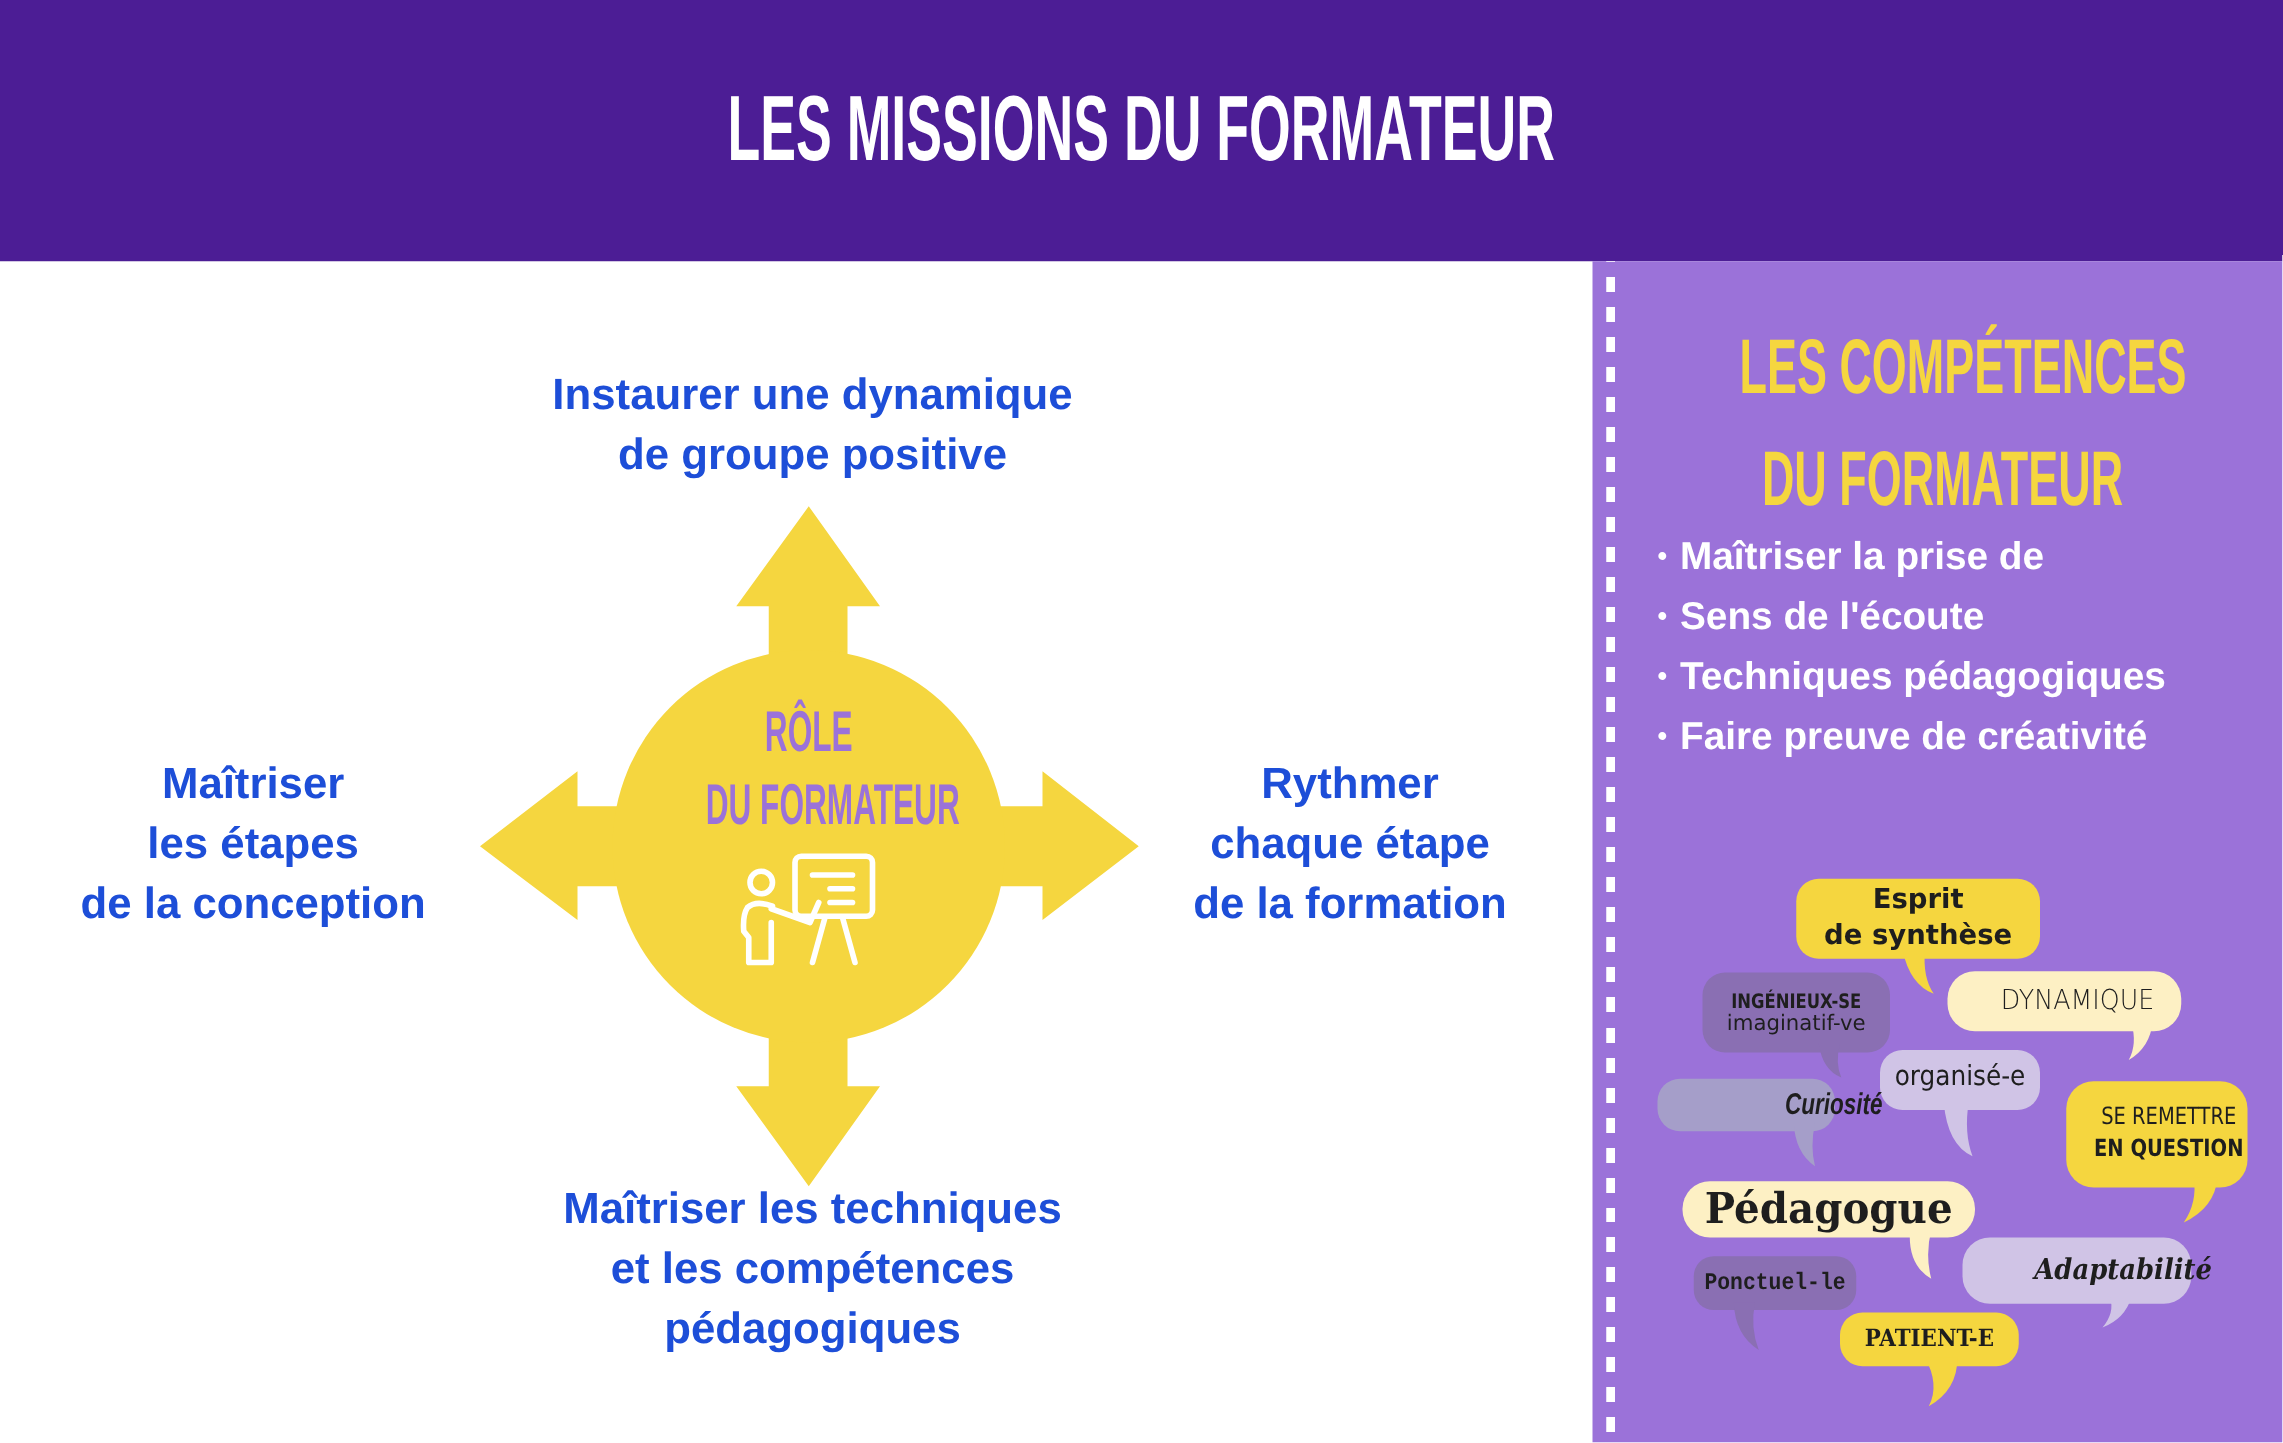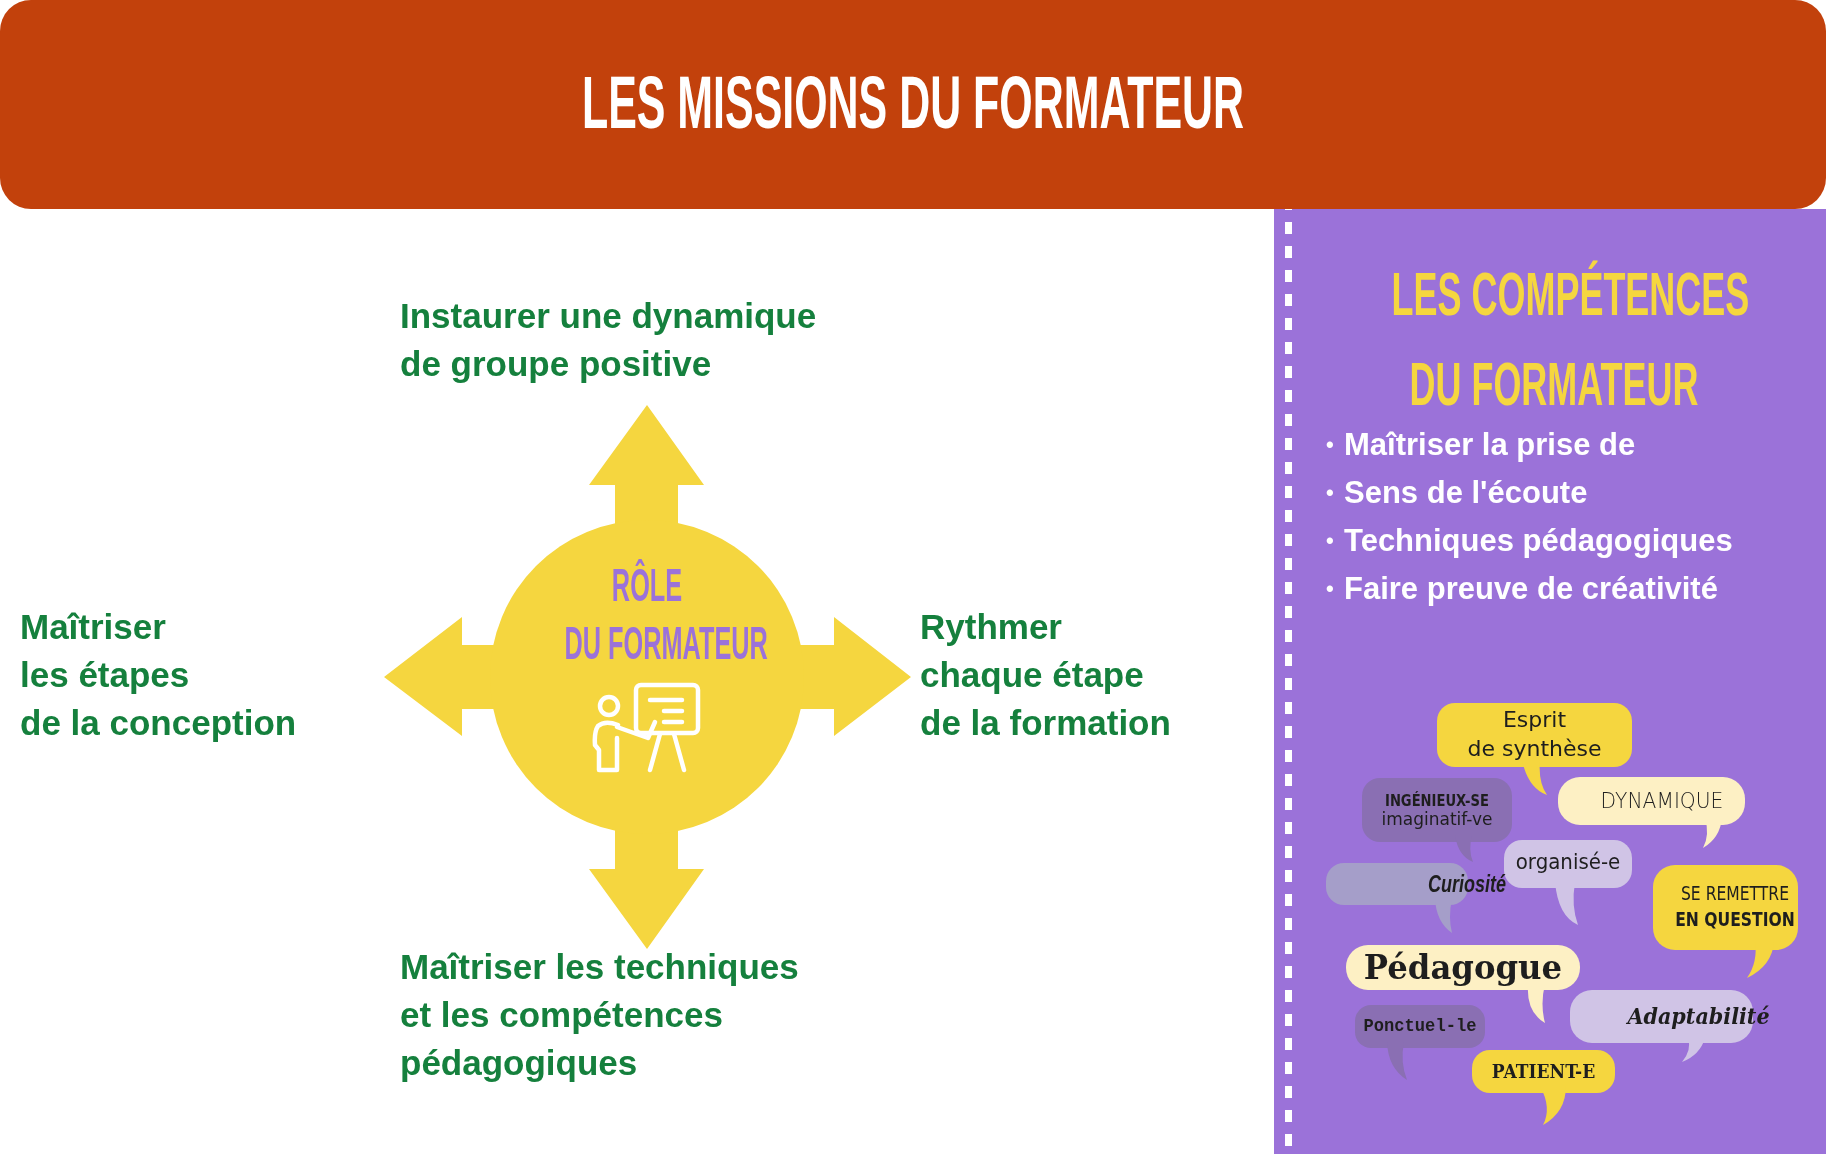--- a/index.html
+++ b/index.html
@@ -1,20 +1,20 @@
 <!DOCTYPE html>
 <html><head>
 <meta charset="utf-8">
 <style>
   html, body { margin:0; padding:0; }
   body { width:1826px; height:1154px; position:relative; overflow:hidden; background:#ffffff; font-family:"Liberation Sans", sans-serif; }
   .abs { position:absolute; }
-  #header { left:0; top:0; width:1826px; height:209px; background:#c2410c;border-radius:31px; }
+  #header { left:0; top:0; width:1826px; height:209px; background:#4c1d95; }
   #header-title { position:absolute; left:0; top:66px; width:1826px; text-align:center; color:#ffffff; font-family:"Liberation Sans", sans-serif; font-weight:bold; font-size:74px; line-height:74px; letter-spacing:0px; transform:scaleX(0.58); transform-origin:913px 0; }
-  .mission { position:absolute; color:#15803d; font-weight:bold; font-size:35px; line-height:48px; font-family:"Liberation Sans", sans-serif; white-space:nowrap; }
+  .mission { position:absolute; color:#1d4ed8; font-weight:bold; font-size:35px; line-height:48px; text-align:center; font-family:"Liberation Sans", sans-serif; white-space:nowrap; }
   .mission div { white-space:nowrap; }
   #diagram { position:absolute; left:0; top:0; }
   #role-text { position:absolute; left:497px; top:556px; width:300px; text-align:center; color:#9b72d9; font-weight:bold; font-size:46px; line-height:58px; transform:scaleX(0.55); transform-origin:150px 0; white-space:nowrap; }
   #panel { left:1274px; top:209px; width:552px; height:945px; background:#9b72d9; }
   #panel-dashes { position:absolute; left:11px; top:0; width:7px; height:945px;
     background:repeating-linear-gradient(to bottom, #ffffff 0px, #ffffff 1px, transparent 1px, transparent 13px, #ffffff 13px, #ffffff 24px); }
   #panel-title { position:absolute; left:0; top:40px; width:560px; text-align:center; color:#f5d63f; font-weight:bold; font-size:62px; line-height:90px; transform:scaleX(0.58); transform-origin:280px 0; white-space:nowrap; }
   #skills { position:absolute; left:52px; top:212px; width:500px; list-style:none; margin:0; padding:0; color:#ffffff; font-weight:bold; font-size:31px; line-height:48px; }
   #skills li { position:relative; padding-left:18px; }
   #skills li .bullet { position:absolute; left:0; top:0; font-size:22px; }
@@ -151,21 +151,21 @@
     <rect x="1355" y="1005" width="130" height="43" rx="16"></rect>
     <path d="M1387 1042 L1404 1042 Q1400 1062 1407 1080 Q1388 1068 1387 1042 Z"></path>
   </g>
 
   <g fill="#f5d63f">
     <rect x="1472" y="1050" width="143" height="43" rx="18"></rect>
     <path d="M1540 1086 L1566 1086 Q1566 1112 1543 1125 Q1552 1108 1540 1086 Z"></path>
   </g>
 </svg>
 
-<div class="bubble-text" style="left:1437px; top:705px; width:195px; font-family:'DejaVu Sans', sans-serif; font-weight:normal; font-size:22px; line-height:29px;">
+<div class="bubble-text" style="left:1437px; top:705px; width:195px; font-family:'DejaVu Sans', sans-serif; font-weight:bold; font-size:22px; line-height:29px;">
   <div>Esprit</div>
   <div>de synthèse</div>
 </div>
 <div class="bubble-text" style="left:1362px; top:791px; width:150px; font-family:'DejaVu Sans', sans-serif; font-size:16px; line-height:19px;">
   <div style="font-weight:bold; transform:scaleX(0.82);">INGÉNIEUX-SE</div>
   <div style="font-size:17px;">imaginatif-ve</div>
 </div>
 <div class="bubble-text" style="left:1558px; top:786px; width:208px; font-family:'DejaVu Sans', sans-serif; font-size:22px; line-height:30px; font-weight:200;">
   <div style="transform:scaleX(0.92);">DYNAMIQUE</div>
 </div>

